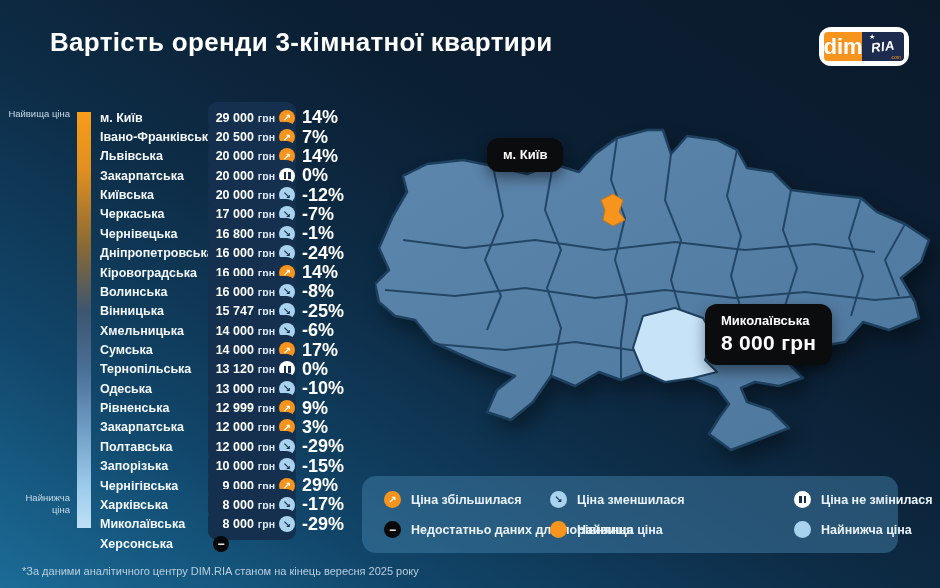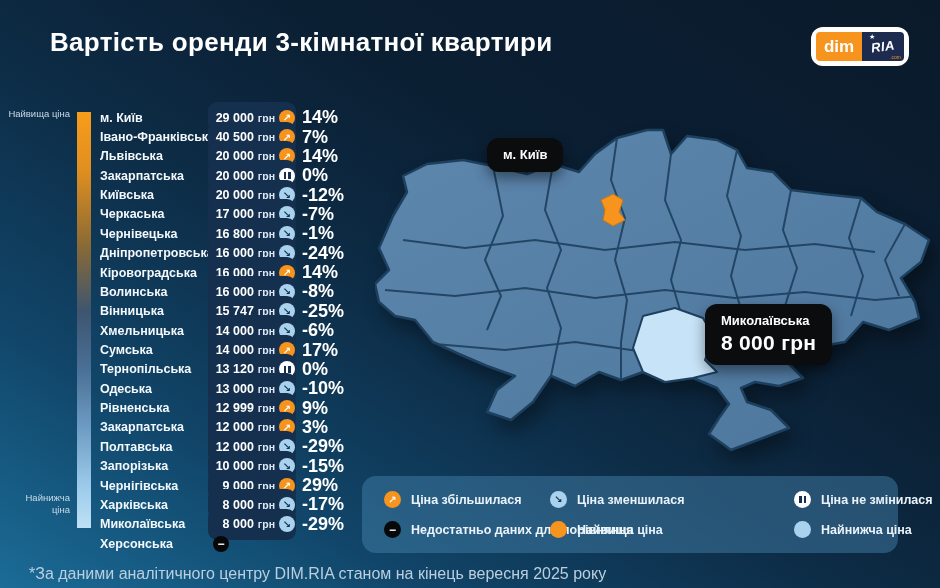--- a/index.html
+++ b/index.html
@@ -9,21 +9,21 @@
     background: linear-gradient(to top right,
       #1b6c97 0%, #11466a 22%, #0d2c46 45%, #0b1f33 65%, #0a1a2b 100%);
     color:#fff;
   }
 
   
   .title { position:absolute; left:36px; top:27px; font-size:26px; font-weight:700; letter-spacing:.3px; color:#ffffff;margin-left:14px; }
   .subtitle { position:absolute; left:36px; top:70px; font-size:15.5px; font-weight:400; color:#d9e6f2; }
 
   .logo { position:absolute; right:31px; top:27px; background:#fff; border-radius:12px; padding:5px; display:flex; }
-  .logo .dim { background:#f7941d; color:#fff; font-weight:700; font-size:17px; width:46px; height:29px;
+  .logo .dim { background:#f7941d; color:#fff; font-weight:700; font-size:22px; width:38px; height:29px;
                display:flex; align-items:center; justify-content:center; border-radius:4px 0 0 4px; }
   .logo .ria { background:#1d2b4f; color:#fff; width:42px; height:29px; border-radius:0 4px 4px 0;
                display:flex; align-items:center; justify-content:center; position:relative; }
   .logo .ria .r { font-style:italic; font-weight:700; font-size:13px; letter-spacing:.5px; transform:rotate(-8deg); }
   .logo .ria .star { position:absolute; top:1px; left:7px; font-size:7px; color:#fff; }
   .logo .ria .com { position:absolute; bottom:1px; right:3px; font-size:5px; color:#f7941d; font-style:normal; }
 
   
   .scale-bar { position:absolute; left:77px; top:112px; width:14px; height:416px;
     background: linear-gradient(to bottom,
@@ -65,21 +65,21 @@
 
   
   .legend { position:absolute; left:362px; top:476px; width:536px; height:77px;
     background:rgba(70,130,172,.48); border-radius:14px;
     display:grid; grid-template-columns:166px 244px 1fr; align-content:center; row-gap:13px; padding:0 10px 0 22px; }
   .legend .l-item { display:flex; align-items:center; gap:10px; }
   .legend .l-item .lbl { font-size:12.5px; font-weight:600; color:#eaf3fa; white-space:nowrap; }
   .legend .l-item .ic { width:17px; height:17px; flex:0 0 17px; }
 
   
-  .footnote { position:absolute; left:29px; top:565px; font-size:16px; color:#b9cfdf; font-weight:400; }
+  .footnote { position:absolute; left:22px; top:565px; font-size:11px; color:#b9cfdf; font-weight:400; }
 </style>
 </head>
 <body>
 
 <div class="stage">
 
   <div class="title">Вартість оренди 3-кімнатної квартири</div>
 
   <div class="logo">
     <span class="dim">dim</span>
@@ -100,21 +100,21 @@
         <span class="pill">
           <span class="price">29 000</span>
           <span class="cur">грн</span>
           <span class="ic up">↗</span>
         </span>
         <span class="pct">14%</span>
       </div>
       <div class="row">
         <span class="region">Івано-Франківська</span>
         <span class="pill">
-          <span class="price">40 500</span>
+          <span class="price">20 500</span>
           <span class="cur">грн</span>
           <span class="ic up">↗</span>
         </span>
         <span class="pct">7%</span>
       </div>
       <div class="row">
         <span class="region">Львівська</span>
         <span class="pill">
           <span class="price">20 000</span>
           <span class="cur">грн</span>

